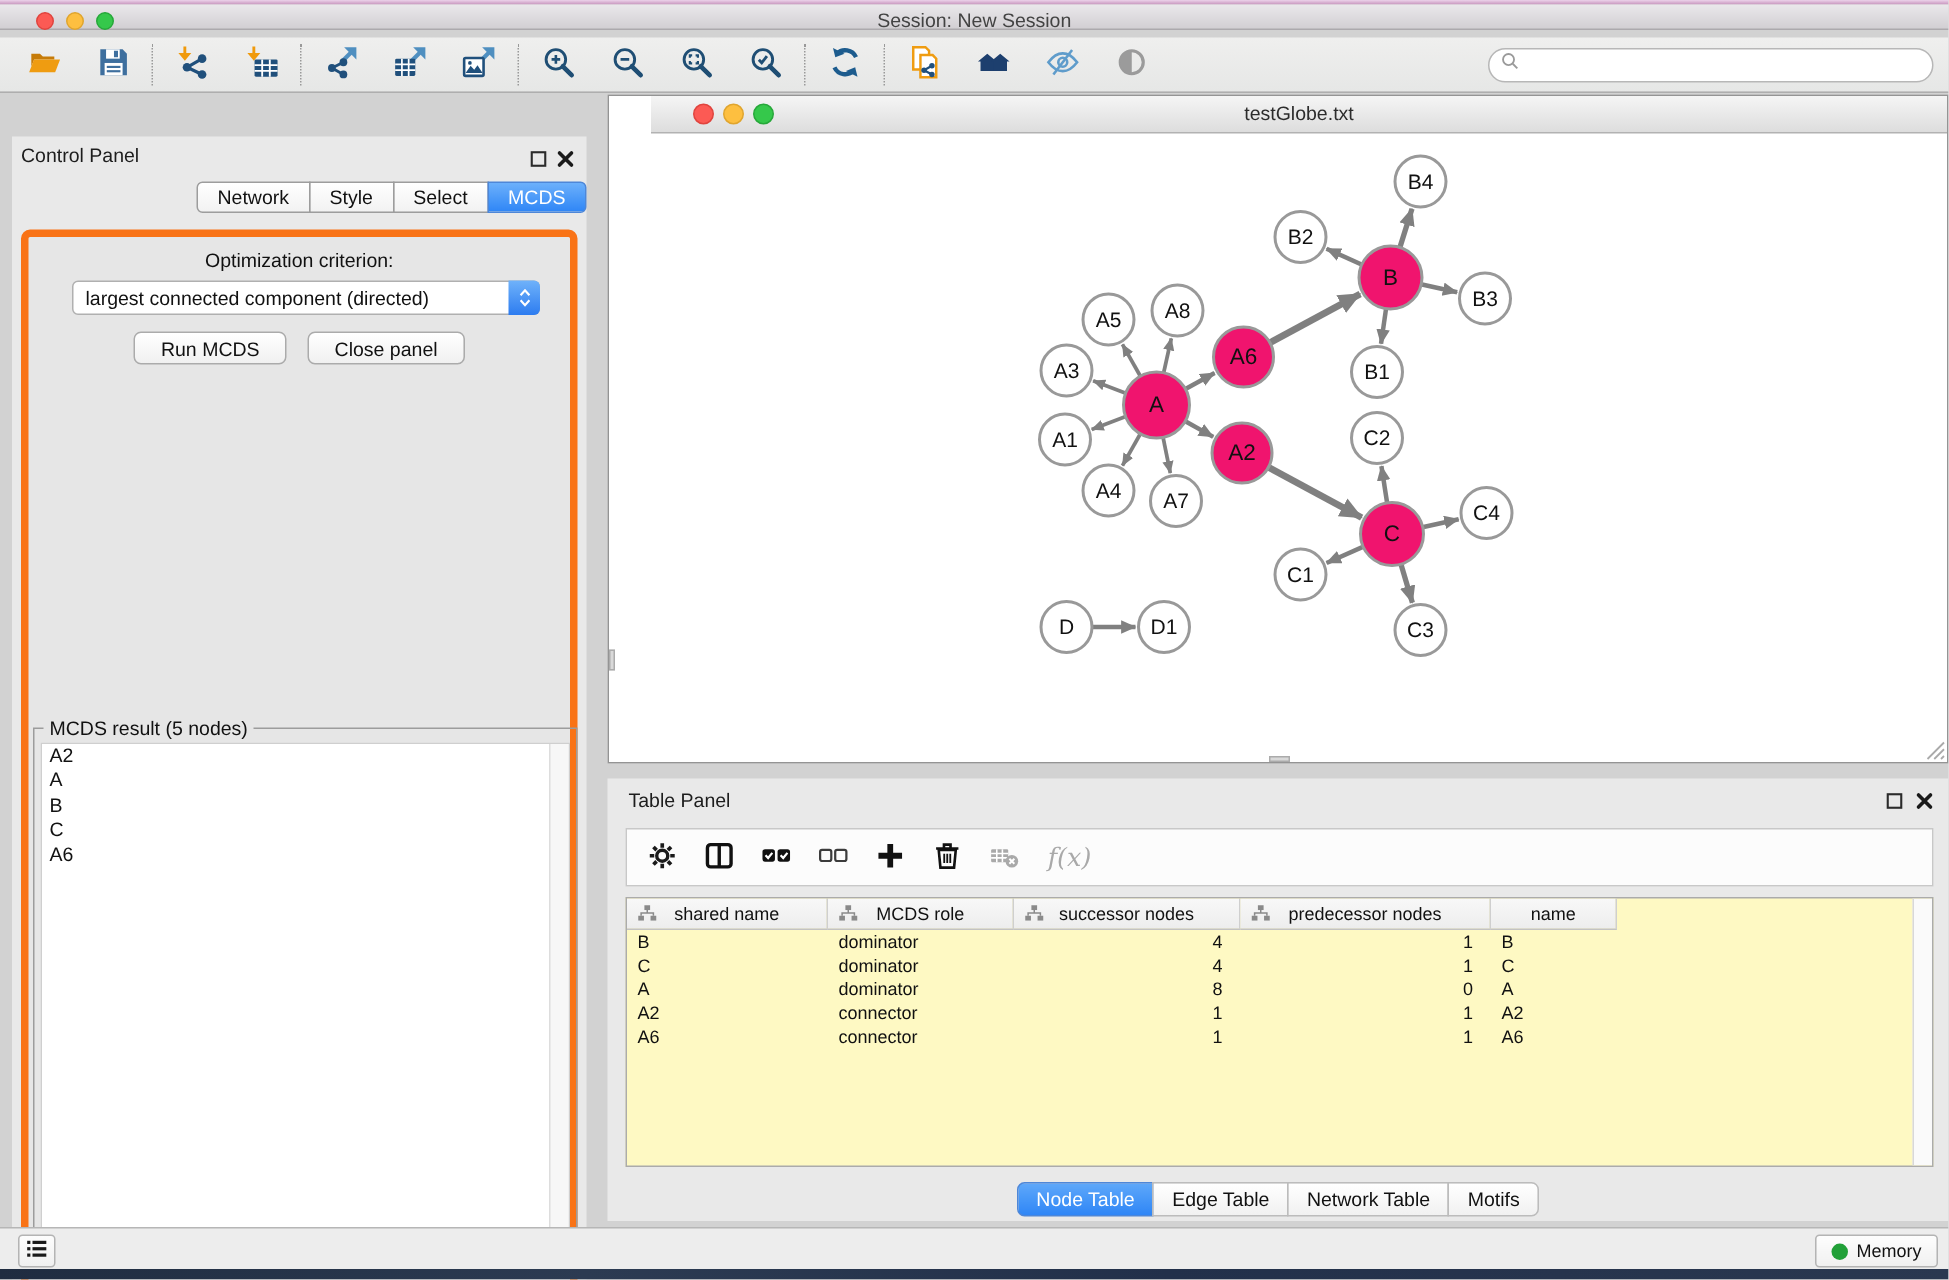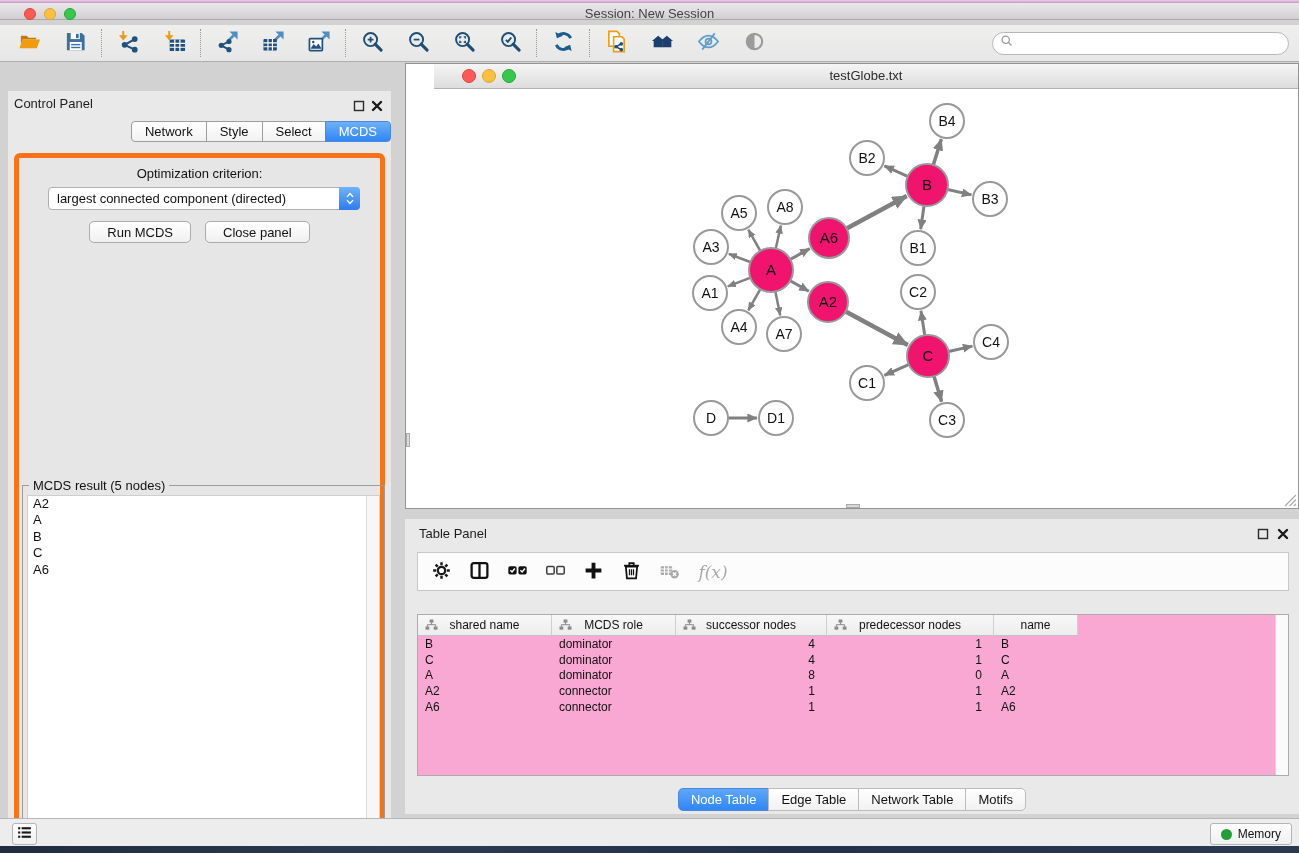--- a/index.html
+++ b/index.html
@@ -86,21 +86,21 @@
                  border:1px solid #ababab; }
   
   .tpanel { position:absolute; left:405px; top:519px; width:894px; height:295px; background:#e9e9e9; }
   .tp-toolbar { position:absolute; left:12px; top:33px; width:872px; height:39px;
                 background:#fcfcfc; border:1px solid #c8c8c8; display:flex; align-items:center;
                 padding-left:9px; gap:9px; }
   .tt-btn { width:29px; height:27px; border:none; background:transparent; display:flex;
             align-items:center; justify-content:center; }
   .tt-btn svg { width:21px; height:21px; }
   .fx { font-family:"DejaVu Serif", serif; font-style:italic; font-size:17px; color:#a9a9a9; }
-  .tp-table { position:absolute; left:12px; top:95px; width:872px; height:162px; background:#f9a8d4;
+  .tp-table { position:absolute; left:12px; top:79px; width:872px; height:180px; background:#fef9c3;
               border:1px solid #ababab; overflow:hidden; }
   .t-head { display:flex; height:21px; }
   .t-hcell { position:relative; height:21px; background:linear-gradient(#f8f8f8,#ededed);
              border-right:1px solid #cfcfcf; border-bottom:1px solid #c2c2c2;
              display:flex; align-items:center; justify-content:center; font-size:12px; color:#111; }
   .t-hcell .tree { position:absolute; left:7px; top:4px; width:13px; height:12px; }
   .t-row { display:flex; height:15.8px; align-items:center; font-size:12px; color:#111; }
   .t-cell { padding-left:7px; overflow:hidden; white-space:nowrap; }
   .t-cell.right { text-align:right; padding-right:12px; padding-left:0; }
   .t-scroll { position:absolute; top:0; right:0; bottom:0; width:13px; background:#fafafa;

